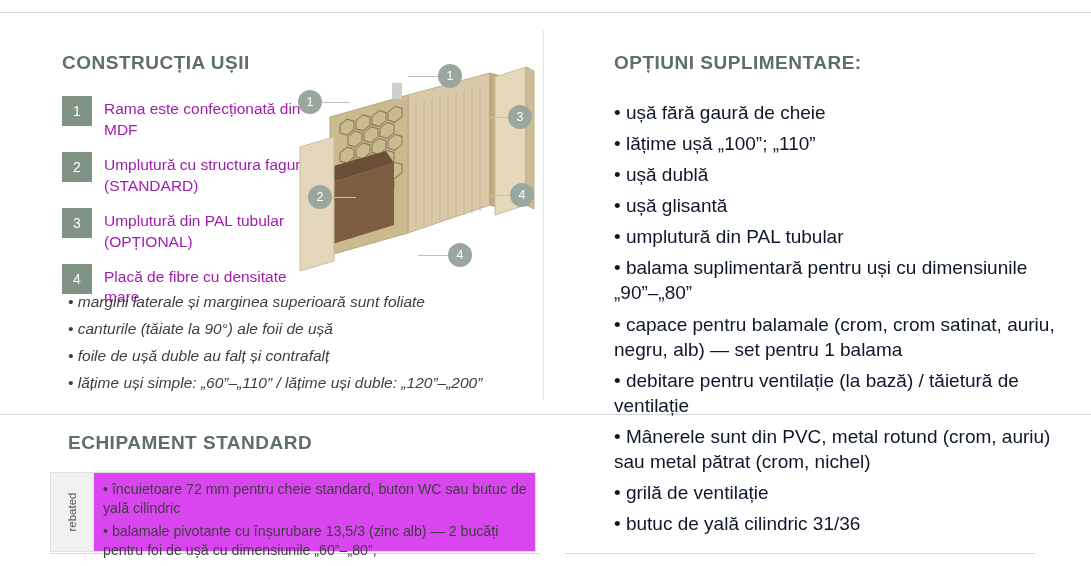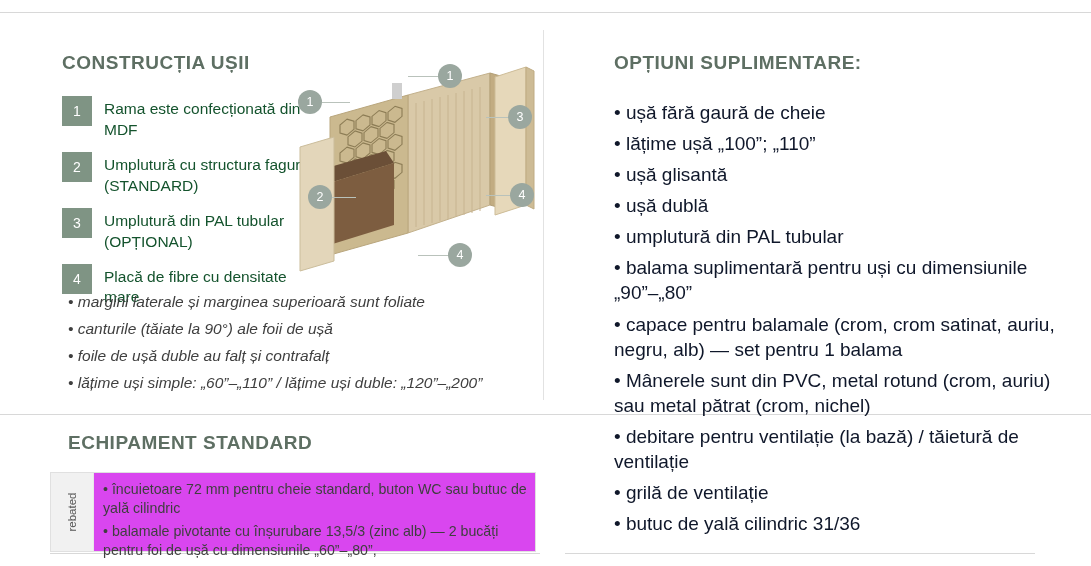--- a/index.html
+++ b/index.html
@@ -95,21 +95,21 @@
     font-size: 14px;
     display: flex;
     align-items: center;
     justify-content: center;
     margin-right: 12px;
   }
   .num-badge.g2 { background: #7f9484; }
   .num-text {
     font-size: 15.5px;
     line-height: 1.35;
-    color: #14532d;
+    color: #a21caf;
     padding-top: 3px;
     max-width: 215px;
   }
   .bullets {
     position: absolute;
     left: 68px;
     top: 292px;
     width: 460px;
   }
   .bullets p {
@@ -334,27 +334,27 @@
     <div class="leader" style="left:196px; top:62px; width:24px;"></div>
     <div class="leader" style="left:196px; top:140px; width:26px;"></div>
     <div class="leader" style="left:128px; top:200px; width:32px;"></div>
   </div>
 
   <div class="right-col">
     <h2 class="section-title">OPȚIUNI SUPLIMENTARE:</h2>
     <div class="opts">
       <p>• ușă fără gaură de cheie</p>
       <p>• lățime ușă „100”; „110”</p>
+      <p>• ușă dublă</p>
       <p>• ușă glisantă</p>
-      <p>• ușă dublă</p>
       <p>• umplutură din PAL tubular</p>
       <p>• balama suplimentară pentru uși cu dimensiunile „90”–„80”</p>
       <p>• capace pentru balamale (crom, crom satinat, auriu, negru, alb) — set pentru 1 balama</p>
+      <p>• debitare pentru ventilație (la bază) / tăietură de ventilație</p>
       <p>• Mânerele sunt din PVC, metal rotund (crom, auriu) sau metal pătrat (crom, nichel)</p>
-      <p>• debitare pentru ventilație (la bază) / tăietură de ventilație</p>
       <p>• grilă de ventilație</p>
       <p>• butuc de yală cilindric 31/36</p>
     </div>
   </div>
 
   <div class="bottom-sec">
     <h2 class="section-title">ECHIPAMENT STANDARD</h2>
   </div>
 
   <div class="eq-box">

